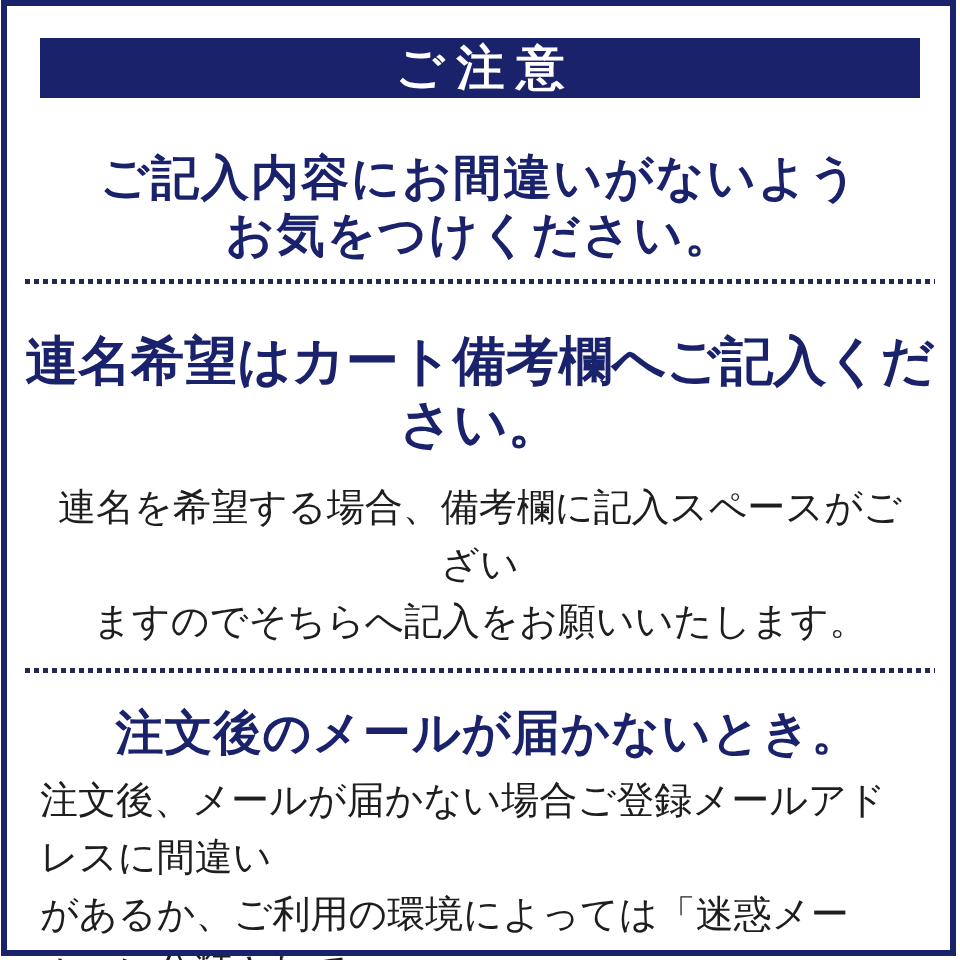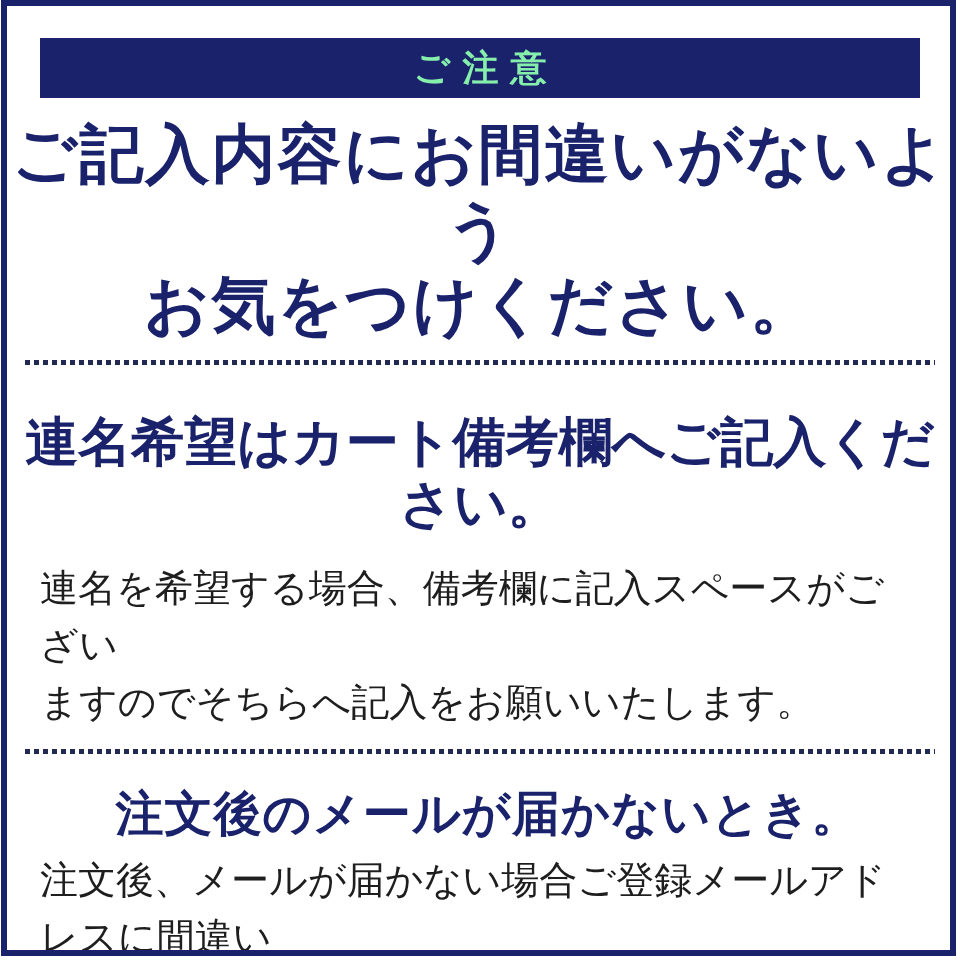--- a/index.html
+++ b/index.html
@@ -25,39 +25,39 @@
   }
   .banner {
     margin: 38px 40px 0 40px;
     height: 60px;
     background: #1a226c;
     display: flex;
     align-items: center;
     justify-content: center;
   }
   .banner-title {
-    color: #86efac;
-    font-size: 36px;
+    color: #ffffff;
+    font-size: 48px;
     font-weight: bold;
     letter-spacing: 12px;
     padding-left: 12px;
     line-height: 1;
   }
   .heading {
     margin: 0;
     color: #1a226c;
     font-weight: bold;
     text-align: center;
     white-space: pre-line;
     line-height: 1.18;
   }
   .heading-lg {
-    font-size: 64px;
+    font-size: 48px;
     letter-spacing: 2px;
-    margin-top: 19px;
+    margin-top: 52px;
   }
   .heading-md {
     font-size: 53px;
     letter-spacing: 0;
     margin-top: 46px;
   }
   .heading-md2 {
     font-size: 48px;
     letter-spacing: 1px;
     margin-top: 32px;
@@ -66,20 +66,21 @@
   .body-text {
     margin: 30px 40px 0 40px;
     color: #1e1e1e;
     font-size: 38px;
     line-height: 1.5;
     white-space: pre-line;
     text-align: left;
   }
   .body-text.tight {
     margin-top: 24px;
+    text-align: center;
   }
   .body-text.tightest {
     margin-top: 10px;
   }
   .dotted-divider {
     height: 5px;
     margin: 16px 25px 0 25px;
     background: repeating-linear-gradient(90deg, #222a52 0 5px, transparent 5px 9px);
   }
   .dotted-divider.second {

